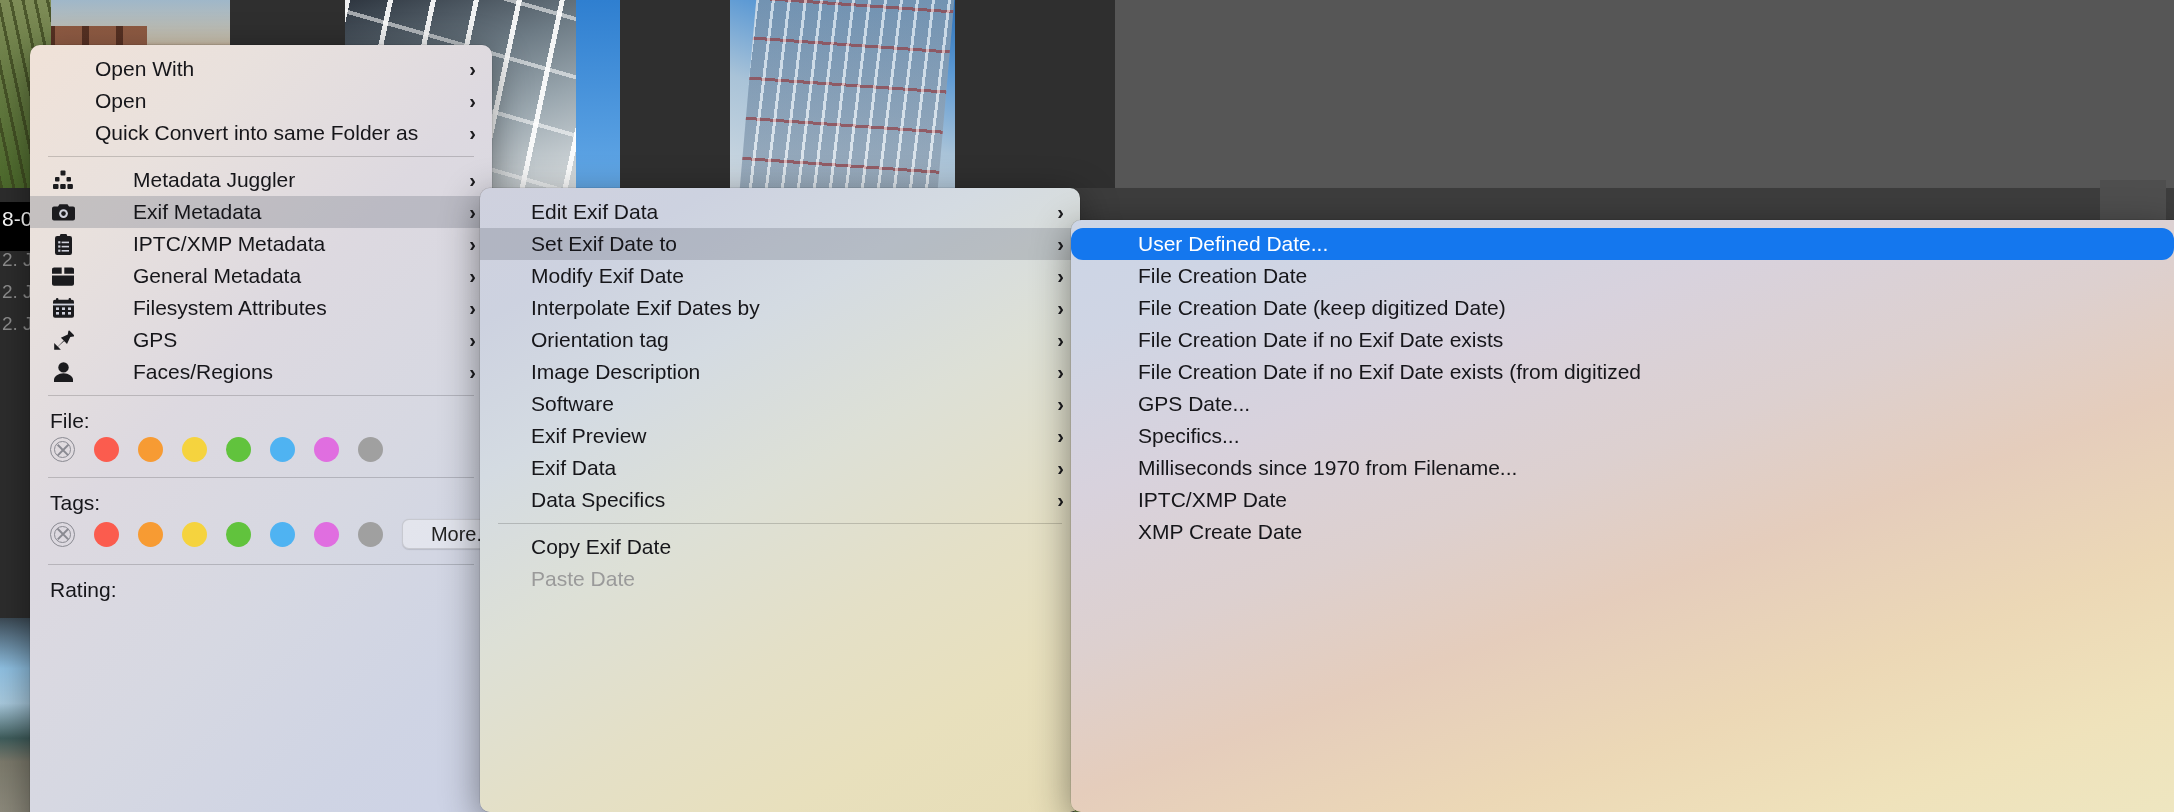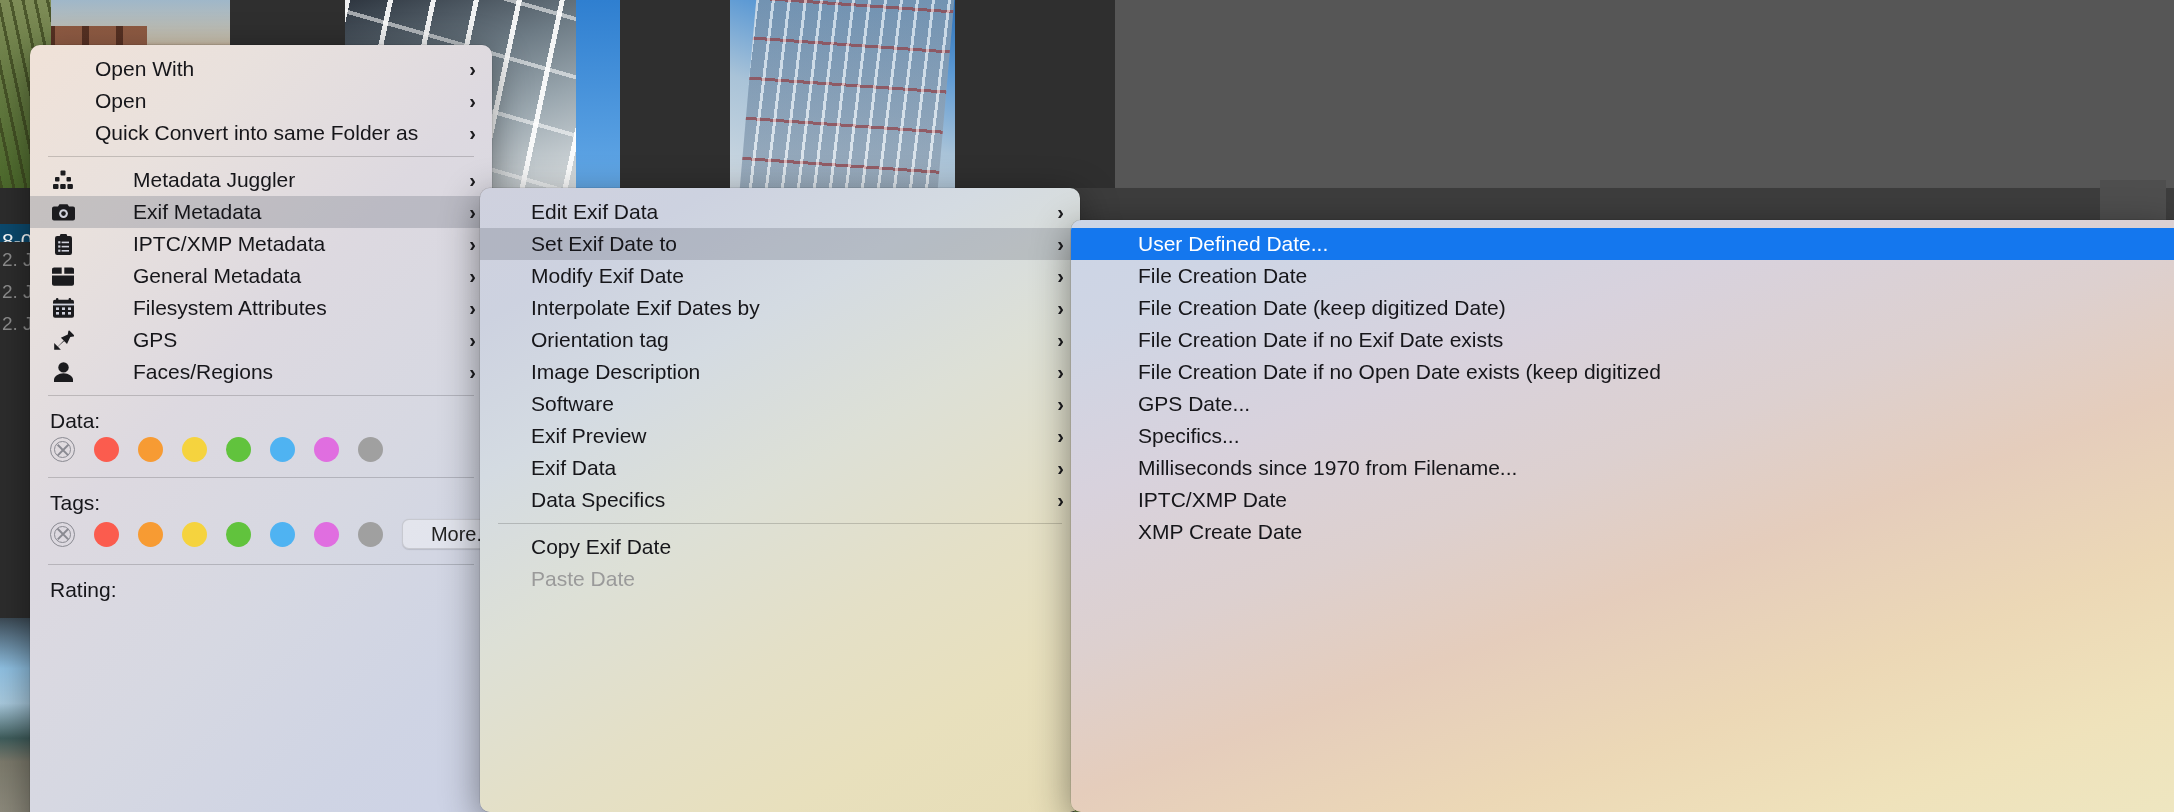--- a/index.html
+++ b/index.html
@@ -56,22 +56,22 @@
       repeating-linear-gradient(92deg, rgba(255,255,255,.55) 0 3px, rgba(70,90,115,.25) 3px 16px),
       repeating-linear-gradient(4deg, rgba(170,60,60,.75) 0 3px, rgba(255,255,255,0) 3px 40px),
       linear-gradient(180deg,#7ea4c6,#b9c9d6);
   }
   .photo-dark { background:#2f2f2f; }
   .photo-gray { background:#565656; }
 
   
   .file-list { position:absolute; left:0; top:188px; width:36px; height:430px; background:#2d2d2d; }
   .file-list .sel-row {
-    position:absolute; left:0; top:14px; width:36px; height:18px;
-    background:#0c4a6e; color:#fff; font-size:21px; line-height:34px; padding-left:2px; overflow:hidden; white-space:nowrap;margin-top:22px;
+    position:absolute; left:0; top:14px; width:36px; height:49px;
+    background:#000000; color:#fff; font-size:21px; line-height:34px; padding-left:2px; overflow:hidden; white-space:nowrap;
   }
   .file-list .row {
     position:absolute; left:0; width:36px; height:32px; color:#8e8e8e;
     font-size:19px; line-height:32px; padding-left:2px; overflow:hidden; white-space:nowrap;
   }
   .file-list .r1{ top:56px; } .file-list .r2{ top:88px; } .file-list .r3{ top:120px; }
 
   
   .bottom-photo { position:absolute; left:0; top:618px; width:36px; height:194px;
     background:linear-gradient(180deg,#3c4a55 0%,#8fc0e2 26%,#a8c9dd 44%,#3f5d5c 62%,#7c7a6c 74%,#8d8a7c 100%); }
@@ -155,21 +155,21 @@
   }
   #menu-exif .mi { height:32px; padding-left:6px; font-size:21px; }
 
   
   #menu-dates {
     left:1071px; top:220px; width:1103px; height:592px;
     background: linear-gradient(160deg, #ccd5e6 0%, #cfd5e4 12%, #d8d2dd 28%, #ddd0cf 44%, #e5cdbc 58%, #ecd8b6 74%, #efe2bb 88%, #eee6c0 100%);
     border-radius: 10px 0 0 10px;
   }
   #menu-dates .mi { height:32px; padding-left:22px; font-size:21px; }
-  #menu-dates .mi.sel-blue { margin:0 0; border-radius:0; }
+  #menu-dates .mi.sel-blue { margin:0 0; border-radius:12px; }
 </style>
 </head>
 <body>
 
 <div id="app-background">
 
   <div class="thumb-strip">
     <div class="thumb-cell photo-brick" style="width:230px"></div>
     <div class="thumb-cell photo-dark" style="width:115px"></div>
     <div class="thumb-cell photo-steel" style="width:275px"></div>
@@ -319,21 +319,21 @@
         </svg>
       </span>
       <span class="label">Faces/Regions</span>
       <span class="spacer"></span>
       <span class="chev">›</span>
     </div>
 
     <div class="sep"></div>
 
     <div class="swatch-block">
-      <div class="swatch-title">Data:</div>
+      <div class="swatch-title">File:</div>
       <div class="swatch-row">
         <span class="dot none">
             <i></i>
           </span>
         <span class="dot" style="background:#fb5c4e"></span>
         <span class="dot" style="background:#f79b33"></span>
         <span class="dot" style="background:#f5d33e"></span>
         <span class="dot" style="background:#61c33d"></span>
         <span class="dot" style="background:#4fb3f2"></span>
         <span class="dot" style="background:#e06ee0"></span>
@@ -454,21 +454,21 @@
     <div class="mi">
       <span class="label">File Creation Date</span>
     </div>
     <div class="mi">
       <span class="label">File Creation Date (keep digitized Date)</span>
     </div>
     <div class="mi">
       <span class="label">File Creation Date if no Exif Date exists</span>
     </div>
     <div class="mi">
-      <span class="label">File Creation Date if no Open Date exists (keep digitized</span>
+      <span class="label">File Creation Date if no Exif Date exists (from digitized</span>
     </div>
     <div class="mi">
       <span class="label">GPS Date...</span>
     </div>
     <div class="mi">
       <span class="label">Specifics...</span>
     </div>
     <div class="mi">
       <span class="label">Milliseconds since 1970 from Filename...</span>
     </div>

